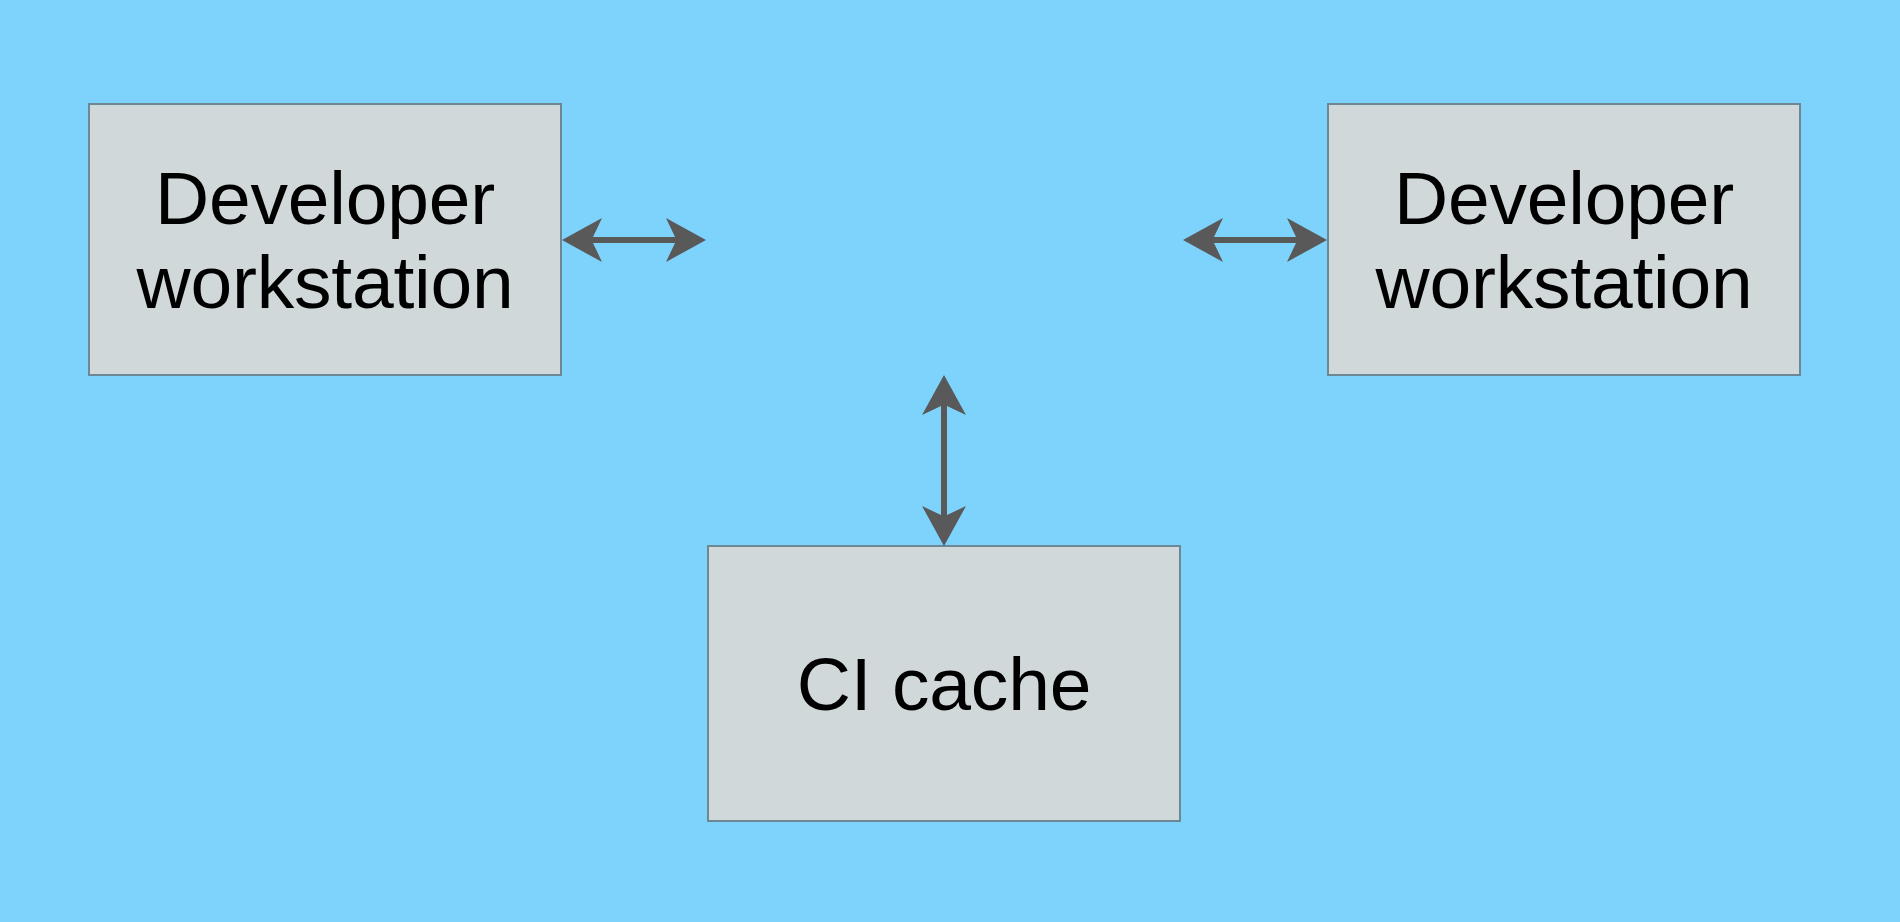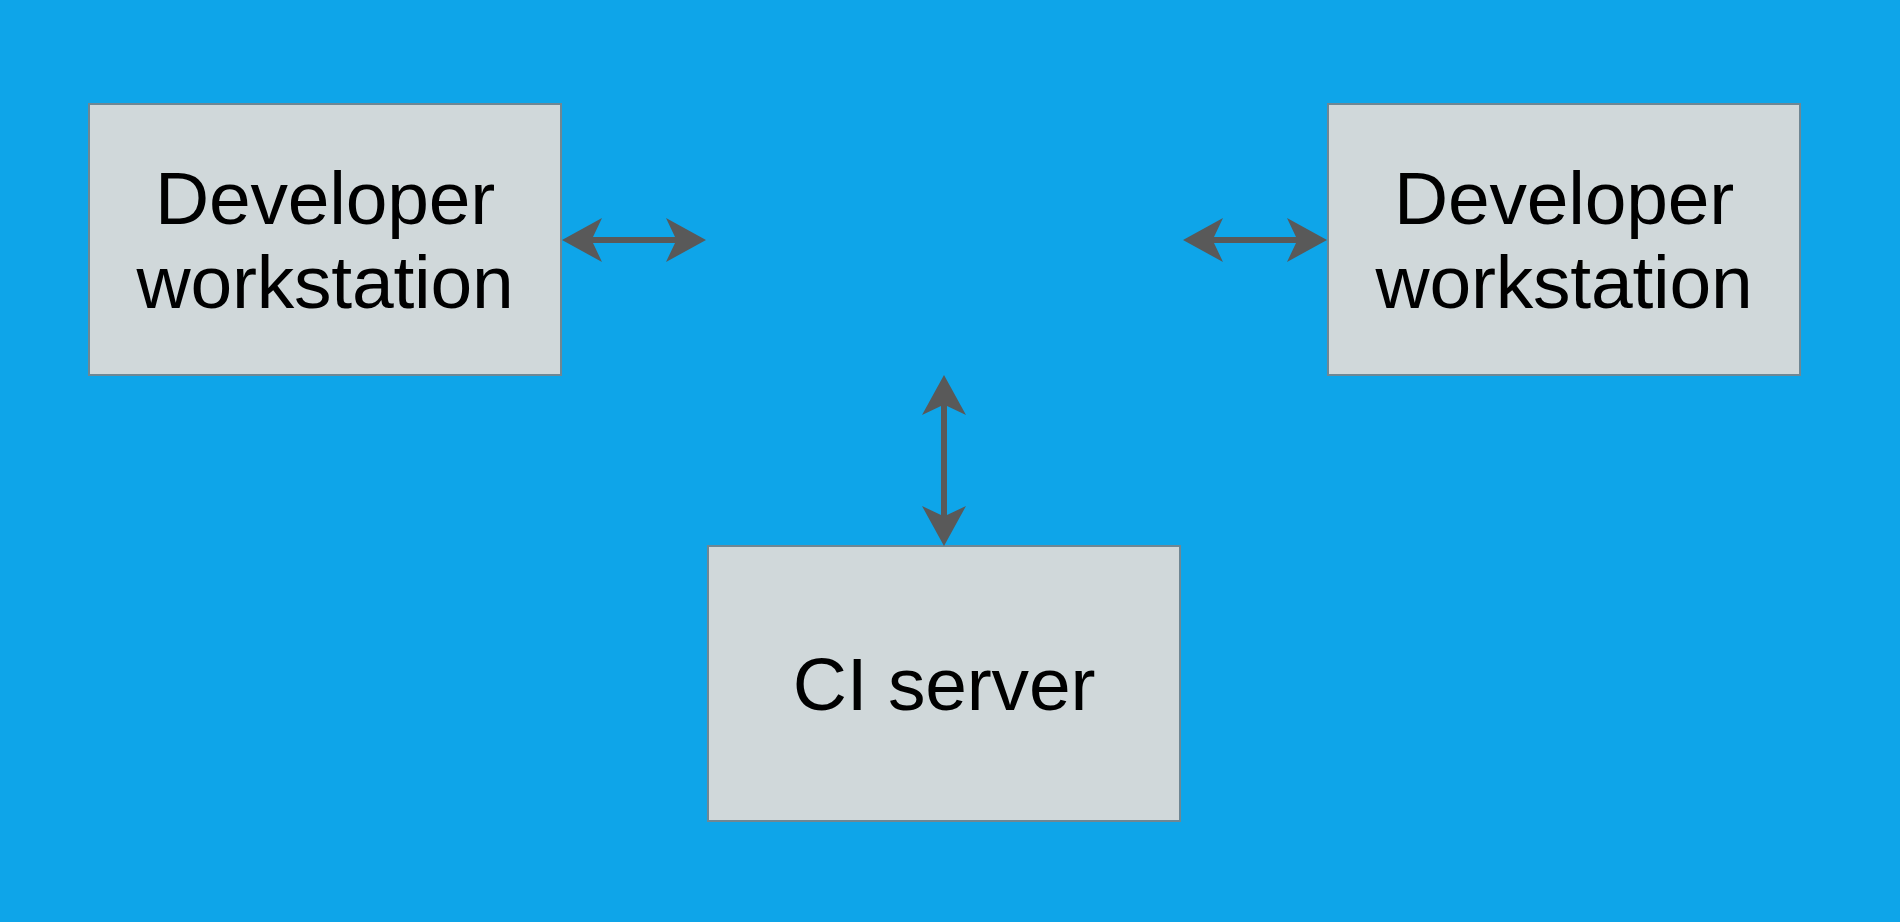--- a/index.html
+++ b/index.html
@@ -8,21 +8,21 @@
     padding: 0;
     background: #ffffff;
   }
   body {
     font-family: "Liberation Sans", "DejaVu Sans", sans-serif;
   }
   #canvas {
     position: relative;
     width: 1900px;
     height: 922px;
-    background: #0ea5e9;
+    background: #7dd3fc;
     overflow: hidden;
   }
   .node {
     position: absolute;
     box-sizing: border-box;
     background: #d0d8da;
     border: 2px solid #6e8794;
     display: flex;
     align-items: center;
     justify-content: center;
@@ -61,21 +61,21 @@
 workstation</span>
   </div>
 
 
   <div class="node" id="node-dev-right">
     <span class="node-label">Developer
 workstation</span>
   </div>
 
   <div class="node" id="node-ci">
-    <span class="node-label">CI server</span>
+    <span class="node-label">CI cache</span>
   </div>
 
   <div class="edge" id="edge-left-cache">
     <svg width="156" height="88" viewBox="0 0 156 88">
       <path d="M 6 44 L 46 22 L 37 41 L 119 41 L 110 22 L 150 44 L 110 66 L 119 47 L 37 47 L 46 66 Z" fill="#595959"></path>
     </svg>
   </div>
 
   <div class="edge" id="edge-cache-right">
     <svg width="156" height="88" viewBox="0 0 156 88">

